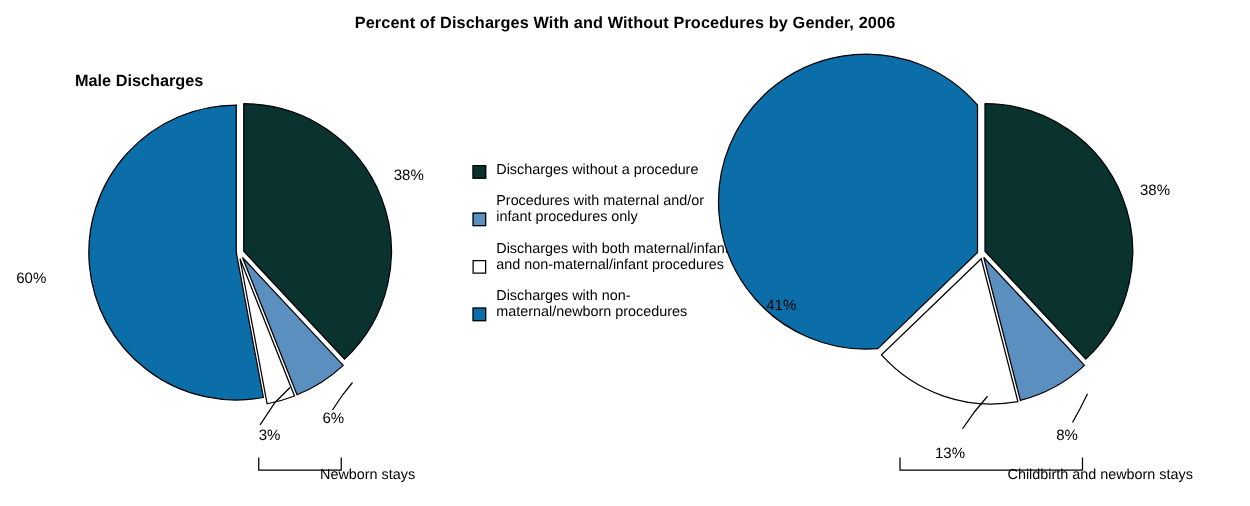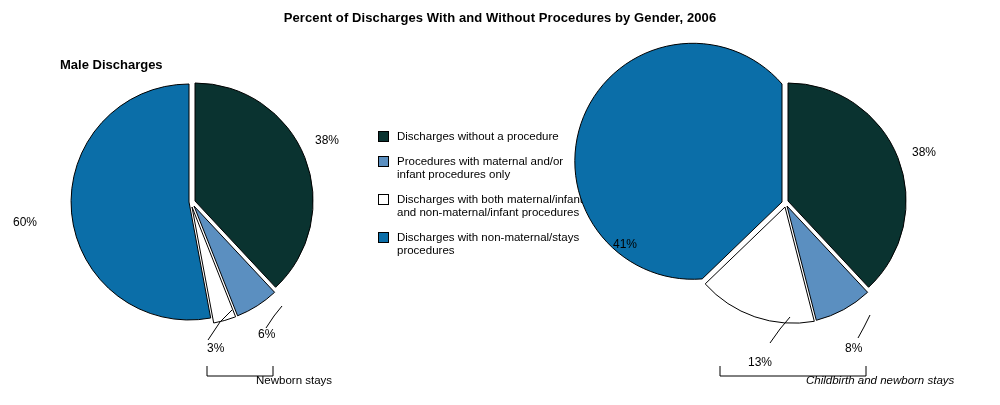--- a/index.html
+++ b/index.html
@@ -51,21 +51,21 @@
 
   
   .legend {
     position: absolute;
     left: 378px;
     top: 130px;
     width: 215px;
   }
   .legend-row {
     display: flex;
-    align-items: flex-start;
+    align-items: flex-end;
     margin-bottom: 12px;
   }
   .legend-swatch {
     width: 11px;
     height: 11px;
     flex: 0 0 11px;
     margin-top: 1px;
     margin-right: 8px;
     border: 1px solid #000000;
     box-sizing: border-box;
@@ -135,21 +135,21 @@
     <div class="legend-row">
       <span class="legend-swatch" style="background:#5b8fc0;"></span>
       <span class="legend-text">Procedures with maternal and/or infant procedures only</span>
     </div>
     <div class="legend-row">
       <span class="legend-swatch" style="background:#ffffff;"></span>
       <span class="legend-text">Discharges with both maternal/infant and non-maternal/infant procedures</span>
     </div>
     <div class="legend-row">
       <span class="legend-swatch" style="background:#0b6ea8;"></span>
-      <span class="legend-text">Discharges with non-maternal/stays procedures</span>
+      <span class="legend-text">Discharges with non-maternal/newborn procedures</span>
     </div>
   </div>
 
   <div class="panel-title" id="female-title">Female Discharges</div>
 
   <div class="pie-wrap" id="female-pie">
     <svg width="290" height="260" viewBox="0 0 290 260">
 
       <g transform="translate(3,-1)">
         <path d="M 145 122 L 145 4 A 118 118 0 0 1 225.6 208.3 Z" fill="#0a3330" stroke="#000000" stroke-width="1"></path>
@@ -175,15 +175,15 @@
   <div class="pct-label" style="left:613px; top:237px;">41%</div>
 
   <svg style="position:absolute; left:740px; top:305px;" width="140" height="45">
     <polyline points="30,38 40,24 50,12" fill="none" stroke="#000000" stroke-width="1"></polyline>
     <polyline points="118,33 124,22 130,10" fill="none" stroke="#000000" stroke-width="1"></polyline>
   </svg>
 
   <svg style="position:absolute; left:718px; top:364px;" width="160" height="20">
     <polyline points="2,2 2,12 148,12 148,2" fill="none" stroke="#000000" stroke-width="1"></polyline>
   </svg>
-  <div class="bracket-label" style="left:806px; top:374px;font-style:italic;">Childbirth and newborn stays</div>
+  <div class="bracket-label" style="left:806px; top:374px;">Childbirth and newborn stays</div>
 
 </div>
 
 </body></html>

